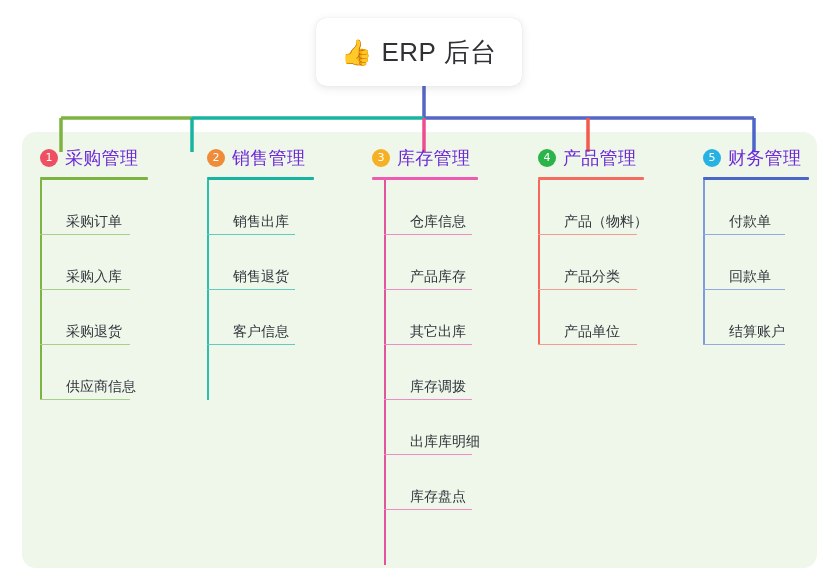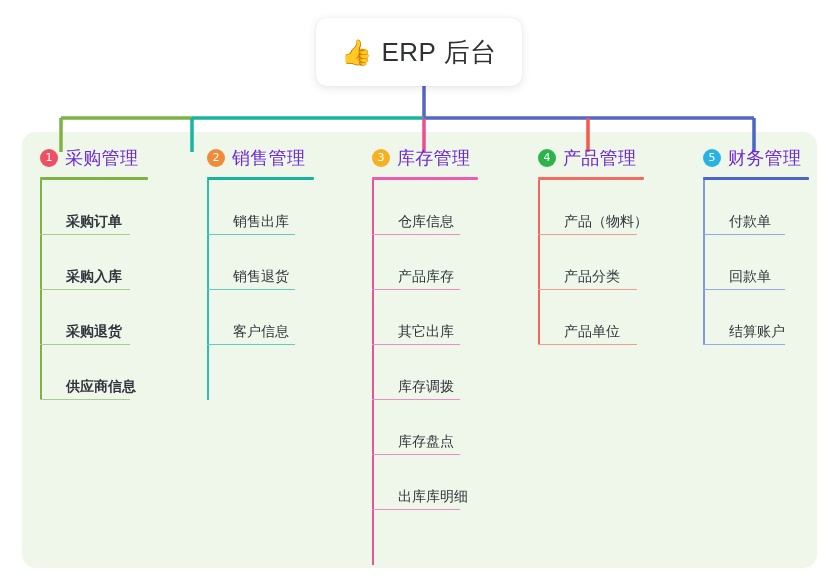--- a/index.html
+++ b/index.html
@@ -180,21 +180,21 @@
       <line x1="754" y1="118" x2="754" y2="152" stroke="#4a66c8" stroke-width="3.5" stroke-linecap="butt"></line>
     </svg>
 
   <div class="columns" id="columns-root">
       <div class="column" style="left: 40px; top: 145px;">
         <div class="col-head">
           <span class="badge" style="background: rgb(238, 79, 98);">1</span>
           <span class="col-title">采购管理</span>
         </div>
         <div class="col-rule" style="width: 108px; background: rgb(124, 179, 66);"></div>
-        <div class="col-body" style="height: 220px; font-weight: bold;">
+        <div class="col-body" style="height: 220px;">
           <div class="spine" style="height: 220px; background: rgb(124, 179, 66);"></div>
           <div class="leaf">
             <span class="leaf-label">采购订单</span>
             <div class="leaf-rule" style="width: 90px; background: rgb(167, 207, 134);"></div>
           </div>
           <div class="leaf">
             <span class="leaf-label">采购入库</span>
             <div class="leaf-rule" style="width: 90px; background: rgb(167, 207, 134);"></div>
           </div>
           <div class="leaf">
@@ -228,44 +228,44 @@
             <div class="leaf-rule" style="width: 88px; background: rgb(99, 204, 192);"></div>
           </div>
         </div>
       </div>
       <div class="column" style="left: 372px; top: 145px;">
         <div class="col-head">
           <span class="badge" style="background: rgb(245, 176, 35);">3</span>
           <span class="col-title">库存管理</span>
         </div>
         <div class="col-rule" style="width: 106px; background: rgb(239, 91, 176);"></div>
-        <div class="col-body" style="height: 389px;">
+        <div class="col-body" style="height: 389px; margin-left: 12px;">
           <div class="spine" style="height: 385px; background: rgb(224, 85, 155);"></div>
           <div class="leaf">
             <span class="leaf-label">仓库信息</span>
             <div class="leaf-rule" style="width: 88px; background: rgb(240, 140, 196);"></div>
           </div>
           <div class="leaf">
             <span class="leaf-label">产品库存</span>
             <div class="leaf-rule" style="width: 88px; background: rgb(240, 140, 196);"></div>
           </div>
           <div class="leaf">
             <span class="leaf-label">其它出库</span>
             <div class="leaf-rule" style="width: 88px; background: rgb(240, 140, 196);"></div>
           </div>
           <div class="leaf">
             <span class="leaf-label">库存调拨</span>
             <div class="leaf-rule" style="width: 88px; background: rgb(240, 140, 196);"></div>
           </div>
           <div class="leaf">
+            <span class="leaf-label">出库库明细</span>
+            <div class="leaf-rule" style="width: 88px; background: rgb(240, 140, 196);"></div>
+          </div>
+          <div class="leaf">
             <span class="leaf-label">库存盘点</span>
-            <div class="leaf-rule" style="width: 88px; background: rgb(240, 140, 196);"></div>
-          </div>
-          <div class="leaf">
-            <span class="leaf-label">出库库明细</span>
             <div class="leaf-rule" style="width: 88px; background: rgb(240, 140, 196);"></div>
           </div>
         </div>
       </div>
       <div class="column" style="left: 538px; top: 145px;">
         <div class="col-head">
           <span class="badge" style="background: rgb(44, 179, 74);">4</span>
           <span class="col-title">产品管理</span>
         </div>
         <div class="col-rule" style="width: 106px; background: rgb(245, 107, 94);"></div>

